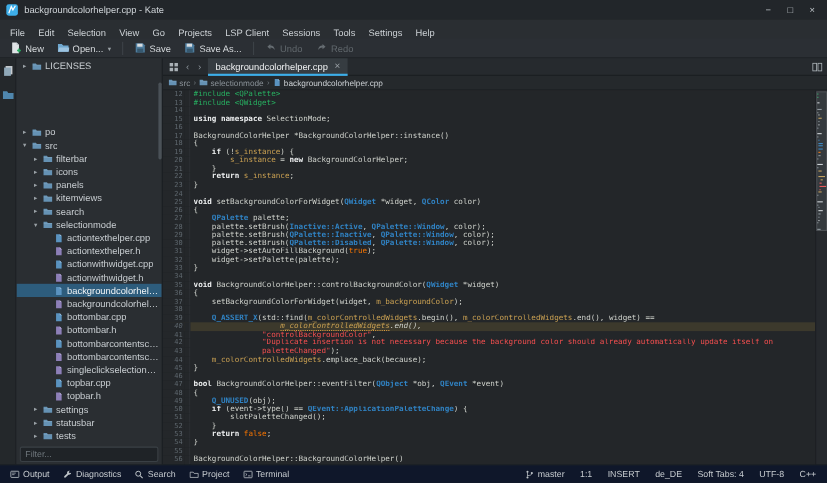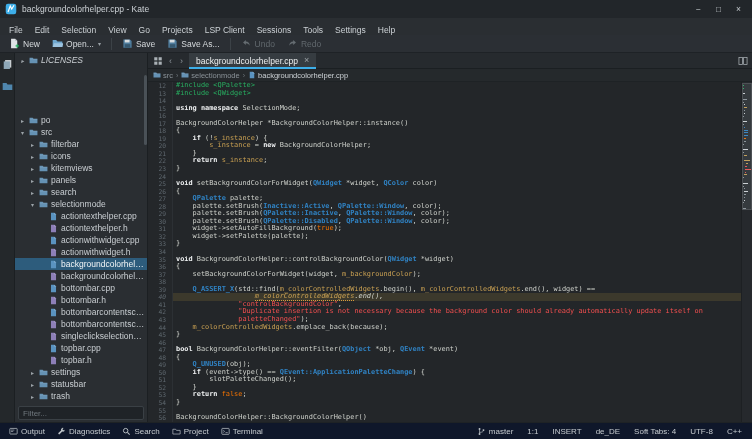--- a/index.html
+++ b/index.html
@@ -192,21 +192,21 @@
         </span>
       <span class="tb-icon">
           <svg class="ic" viewBox="0 0 16 16">
             <path d="M1 3h5.5l1.5 2h7v8H1z" fill="#4f86ad"></path>
           </svg>
         </span>
     </div>
 
     <div class="treepanel">
       <div class="tree">
-          <div class="tree-row" style="padding-left: 4px; font-style: italic;">
+          <div class="tree-row" style="padding-left: 4px;">
             <span class="tree-arrow">▸</span>
             <svg class="ic" viewBox="0 0 16 16">
               <path d="M1 3h5.5l1.5 2h7v8H1z" fill="#6592b4"></path>
               <rect x="1" y="5" width="14" height="1" fill="rgba(255,255,255,0.18)"></rect>
             </svg>
             <span class="tree-label">LICENSES</span>
           </div>
           <div class="tree-row" style="padding-left: 4px; margin-top: 48px;">
             <span class="tree-arrow">▸</span>
             <svg class="ic" viewBox="0 0 16 16">
@@ -238,29 +238,29 @@
               <rect x="1" y="5" width="14" height="1" fill="rgba(255,255,255,0.18)"></rect>
             </svg>
             <span class="tree-label">icons</span>
           </div>
           <div class="tree-row" style="padding-left: 14px;">
             <span class="tree-arrow">▸</span>
             <svg class="ic" viewBox="0 0 16 16">
               <path d="M1 3h5.5l1.5 2h7v8H1z" fill="#6592b4"></path>
               <rect x="1" y="5" width="14" height="1" fill="rgba(255,255,255,0.18)"></rect>
             </svg>
+            <span class="tree-label">panels</span>
+          </div>
+          <div class="tree-row" style="padding-left: 14px;">
+            <span class="tree-arrow">▸</span>
+            <svg class="ic" viewBox="0 0 16 16">
+              <path d="M1 3h5.5l1.5 2h7v8H1z" fill="#6592b4"></path>
+              <rect x="1" y="5" width="14" height="1" fill="rgba(255,255,255,0.18)"></rect>
+            </svg>
             <span class="tree-label">kitemviews</span>
-          </div>
-          <div class="tree-row" style="padding-left: 14px;">
-            <span class="tree-arrow">▸</span>
-            <svg class="ic" viewBox="0 0 16 16">
-              <path d="M1 3h5.5l1.5 2h7v8H1z" fill="#6592b4"></path>
-              <rect x="1" y="5" width="14" height="1" fill="rgba(255,255,255,0.18)"></rect>
-            </svg>
-            <span class="tree-label">panels</span>
           </div>
           <div class="tree-row" style="padding-left: 14px;">
             <span class="tree-arrow">▸</span>
             <svg class="ic" viewBox="0 0 16 16">
               <path d="M1 3h5.5l1.5 2h7v8H1z" fill="#6592b4"></path>
               <rect x="1" y="5" width="14" height="1" fill="rgba(255,255,255,0.18)"></rect>
             </svg>
             <span class="tree-label">search</span>
           </div>
           <div class="tree-row" style="padding-left: 14px;">
@@ -383,20 +383,28 @@
             </svg>
             <span class="tree-label">settings</span>
           </div>
           <div class="tree-row" style="padding-left: 14px;">
             <span class="tree-arrow">▸</span>
             <svg class="ic" viewBox="0 0 16 16">
               <path d="M1 3h5.5l1.5 2h7v8H1z" fill="#6592b4"></path>
               <rect x="1" y="5" width="14" height="1" fill="rgba(255,255,255,0.18)"></rect>
             </svg>
             <span class="tree-label">statusbar</span>
+          </div>
+          <div class="tree-row" style="padding-left: 14px;">
+            <span class="tree-arrow">▸</span>
+            <svg class="ic" viewBox="0 0 16 16">
+              <path d="M1 3h5.5l1.5 2h7v8H1z" fill="#6592b4"></path>
+              <rect x="1" y="5" width="14" height="1" fill="rgba(255,255,255,0.18)"></rect>
+            </svg>
+            <span class="tree-label">tests</span>
           </div>
           <div class="tree-row" style="padding-left: 14px;">
             <span class="tree-arrow">▸</span>
             <svg class="ic" viewBox="0 0 16 16">
               <path d="M1 3h5.5l1.5 2h7v8H1z" fill="#6592b4"></path>
               <rect x="1" y="5" width="14" height="1" fill="rgba(255,255,255,0.18)"></rect>
             </svg>
             <span class="tree-label">trash</span>
           </div>
           <div class="tree-row" style="padding-left: 14px;">

